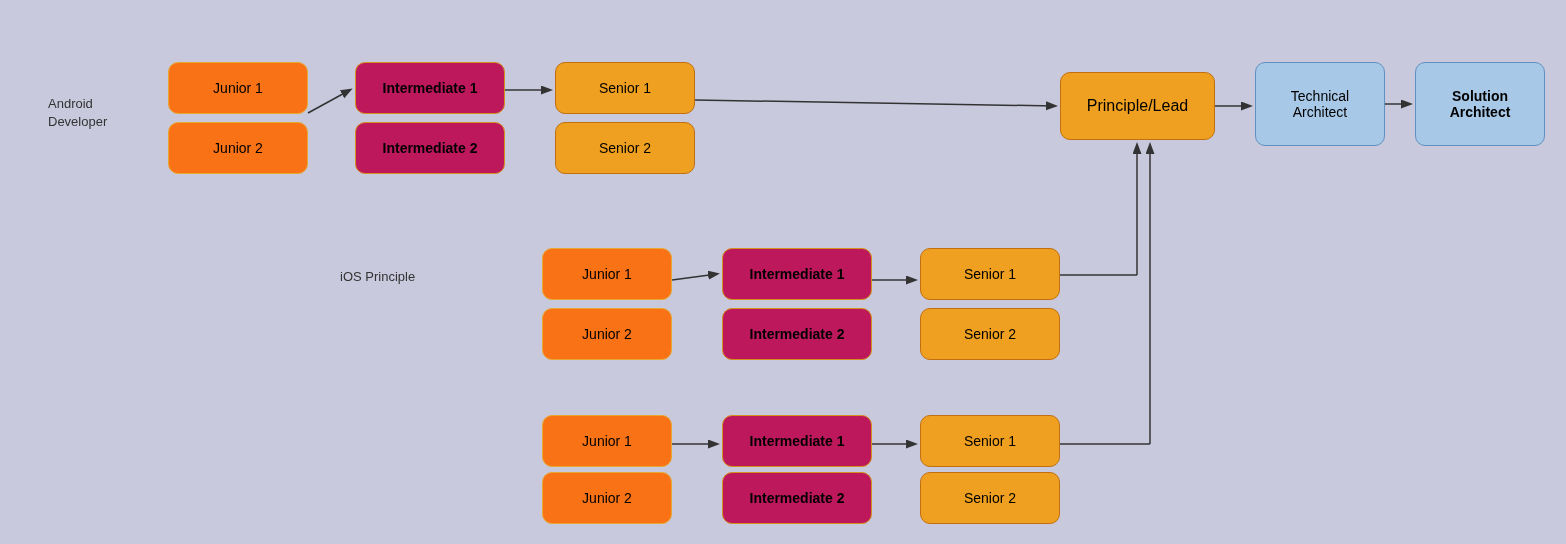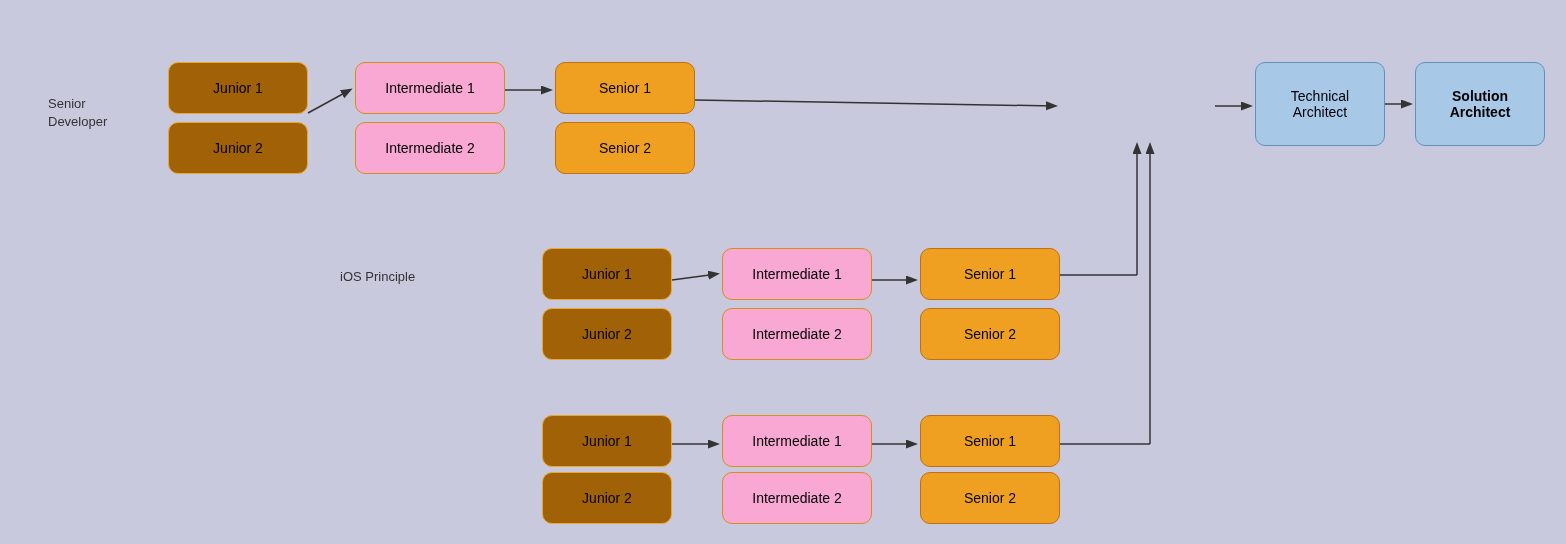--- a/index.html
+++ b/index.html
@@ -36,26 +36,27 @@
       justify-content: center;
       text-align: center;
       font-size: 14px;
       font-weight: 400;
       z-index: 2;
       border: 1px solid rgba(0,0,0,0.15);
     }
 
     
     .node-light-orange {
-      background: #a16207;
+      background: #f97316;
       border-color: #e8a830;
     }
     .node-mid-orange {
-      background: #f9a8d4;
+      background: #be185d;
       border-color: #d4901a;
+      font-weight: bold;
     }
     .node-dark-orange {
       background: #f0a020;
       border-color: #c07010;
     }
     .node-principle {
       background: #f0a020;
       border-color: #c07010;
       font-size: 16px;
       font-weight: 500;
@@ -72,31 +73,32 @@
       color: #333;
       z-index: 2;
       line-height: 1.4;
     }
   </style>
 </head>
 <body>
 
 <div class="diagram-container">
 
-  <div class="row-label" style="left:48px; top:95px; white-space:pre-line;">Senior
+  <div class="row-label" style="left:48px; top:95px; white-space:pre-line;">Android
 Developer</div>
   <div class="row-label" style="left:340px; top:268px;">iOS Principle</div>
 
   <div class="node node-light-orange" style="left:168px;top:62px;width:140px;height:52px;">Junior 1</div>
   <div class="node node-light-orange" style="left:168px;top:122px;width:140px;height:52px;">Junior 2</div>
   <div class="node node-mid-orange" style="left:355px;top:62px;width:150px;height:52px;">Intermediate 1</div>
   <div class="node node-mid-orange" style="left:355px;top:122px;width:150px;height:52px;">Intermediate 2</div>
   <div class="node node-dark-orange" style="left:555px;top:62px;width:140px;height:52px;">Senior 1</div>
   <div class="node node-dark-orange" style="left:555px;top:122px;width:140px;height:52px;">Senior 2</div>
 
+  <div class="node node-principle" style="left:1060px;top:72px;width:155px;height:68px;">Principle/Lead</div>
 
   <div class="node node-blue" style="left:1255px;top:62px;width:130px;height:84px;white-space:pre-line;">Technical
 Architect</div>
   <div class="node node-blue" style="left:1415px;top:62px;width:130px;height:84px;white-space:pre-line;font-weight:bold;">Solution
 Architect</div>
 
   <div class="node node-light-orange" style="left:542px;top:248px;width:130px;height:52px;">Junior 1</div>
   <div class="node node-light-orange" style="left:542px;top:308px;width:130px;height:52px;">Junior 2</div>
   <div class="node node-mid-orange" style="left:722px;top:248px;width:150px;height:52px;">Intermediate 1</div>
   <div class="node node-mid-orange" style="left:722px;top:308px;width:150px;height:52px;">Intermediate 2</div>

